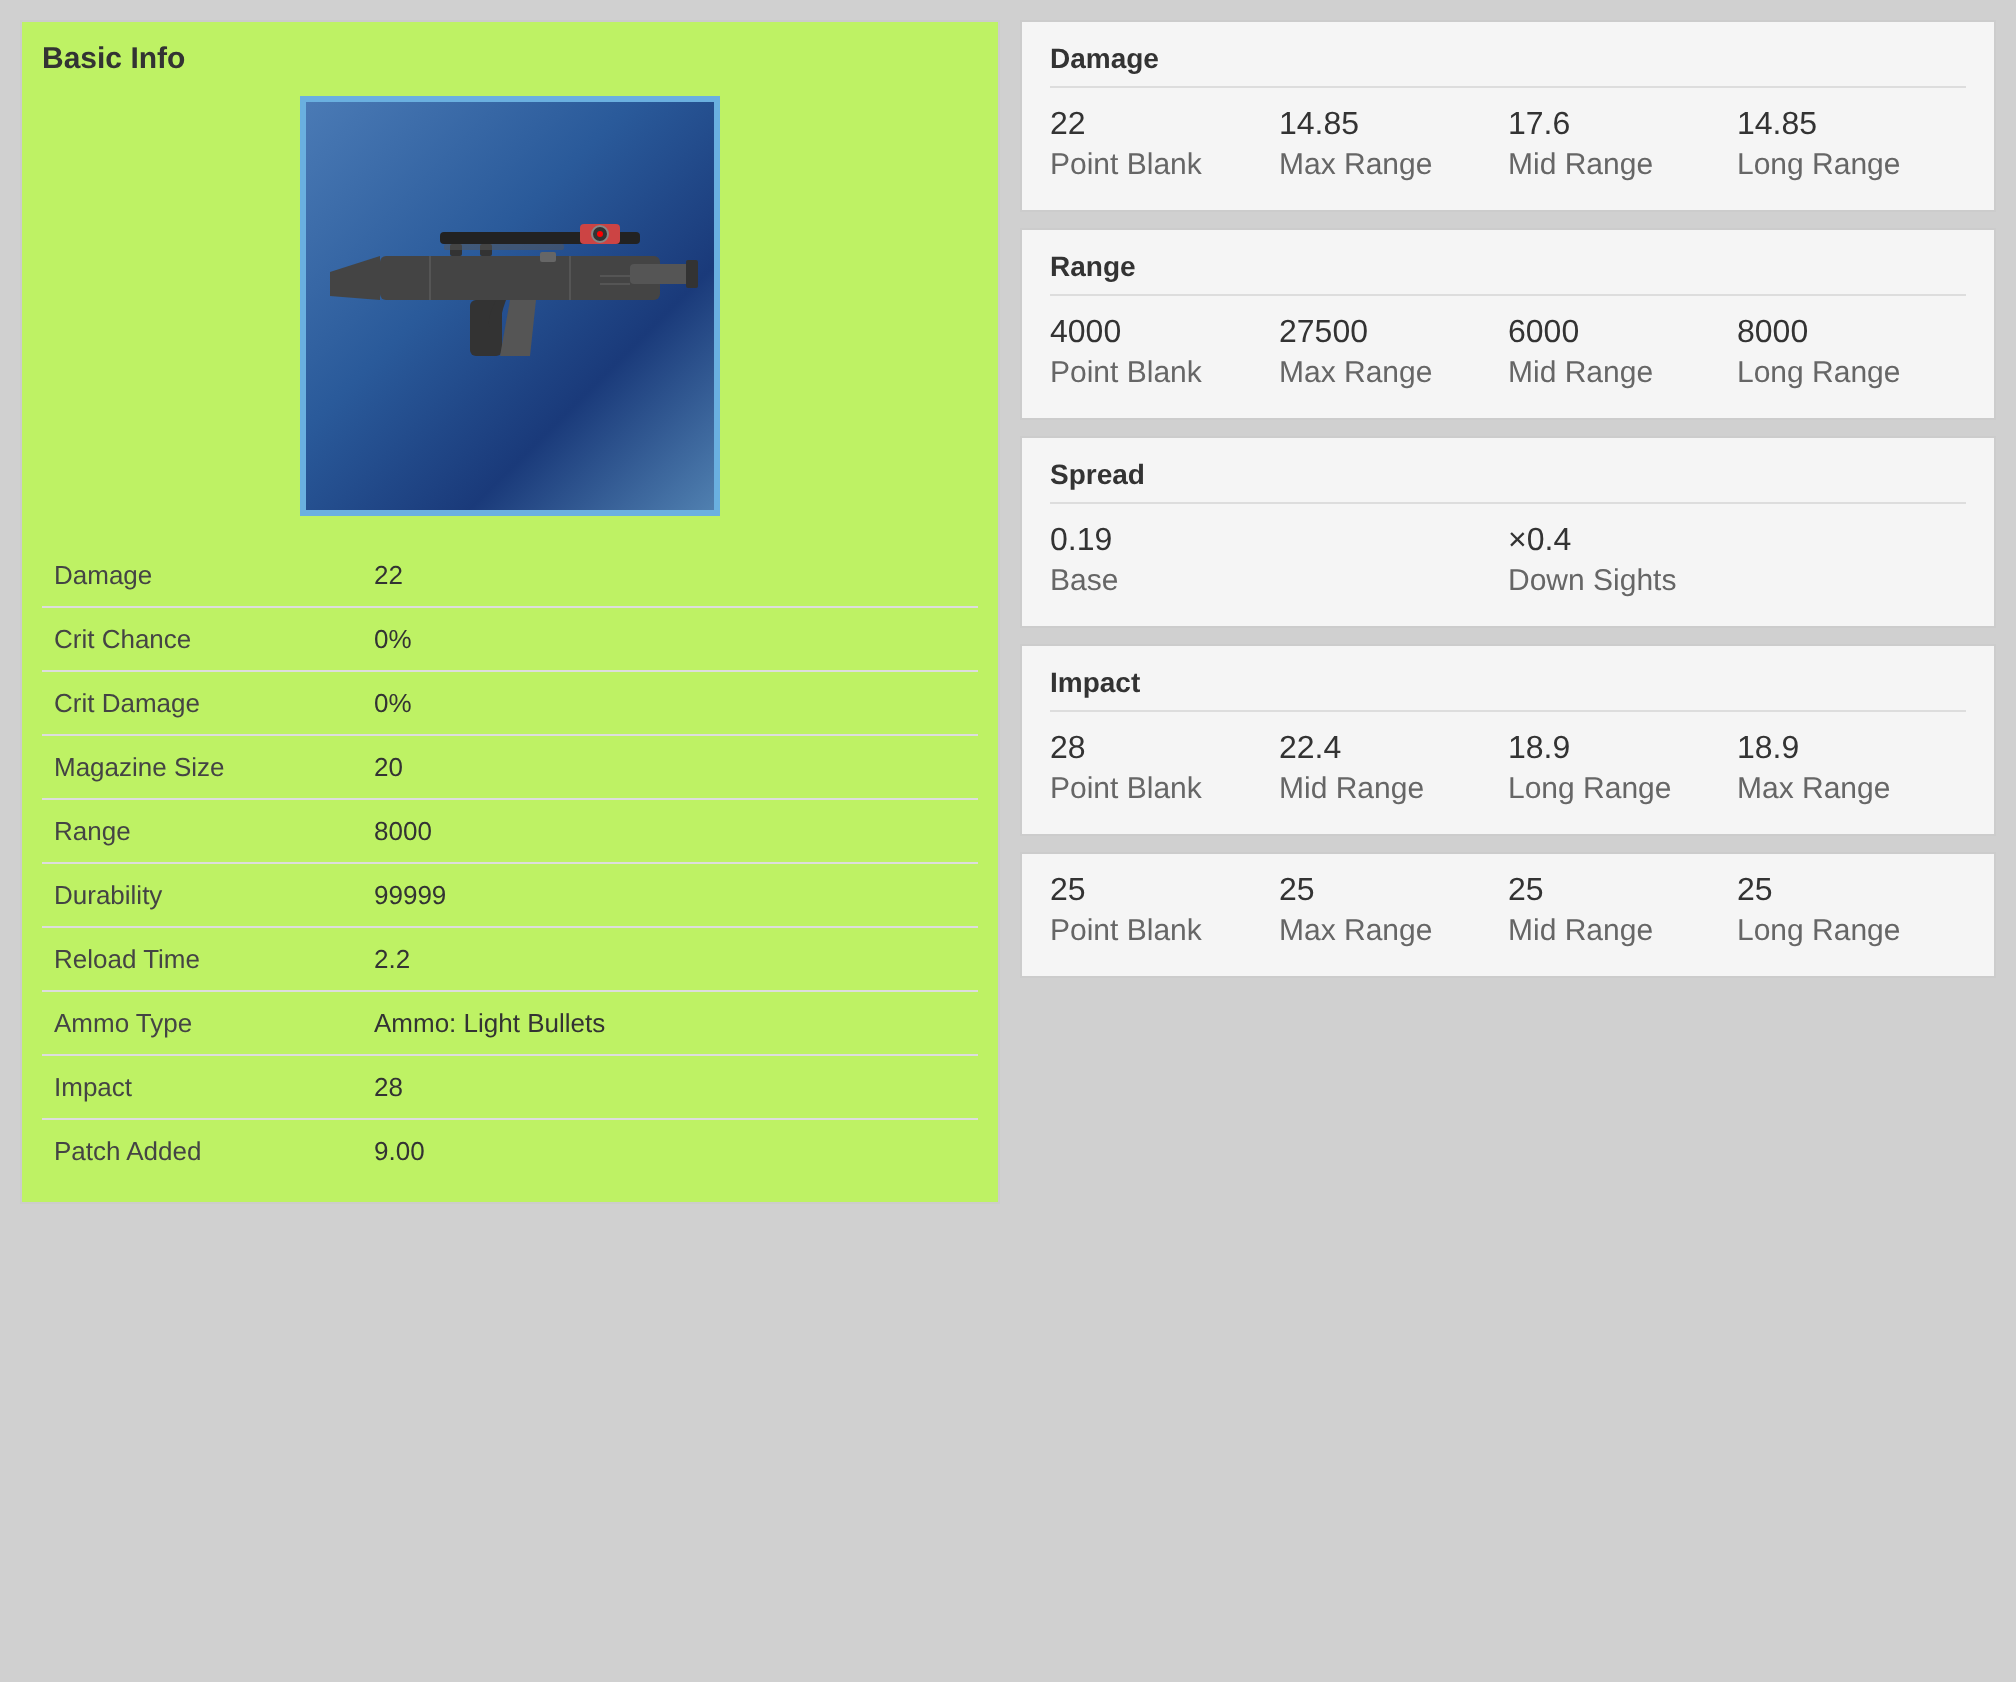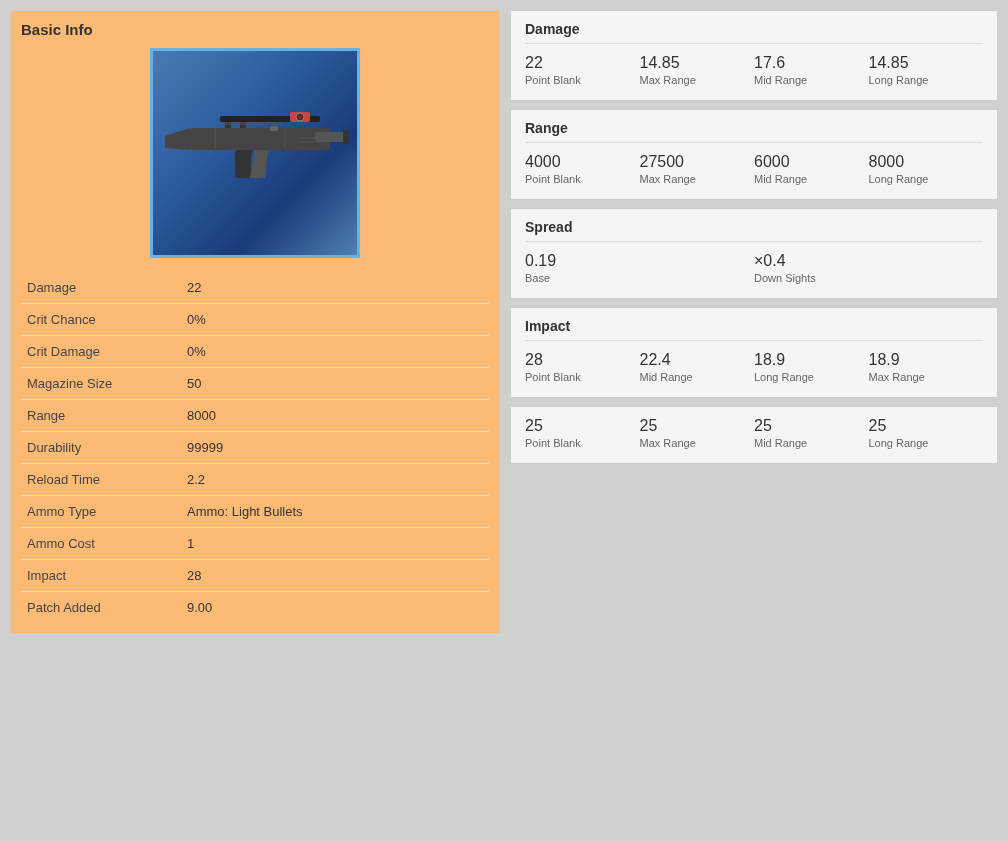--- a/index.html
+++ b/index.html
@@ -10,21 +10,21 @@
       color: #333;
       padding: 10px;
     }
     .layout {
       display: flex;
       gap: 10px;
       max-width: 1008px;
     }
     
     .left-panel {
-      background: #fdba74;
+      background: #bef264;
       border: 1px solid #ccc;
       width: 490px;
       min-width: 490px;
       padding: 10px;
     }
     .panel-title {
       font-size: 15px;
       font-weight: bold;
       color: #333;
       margin-bottom: 10px;
@@ -103,21 +103,21 @@
       display: flex;
       flex-direction: column;
       gap: 2px;
     }
     .stat-value {
       font-size: 16px;
       font-weight: normal;
       color: #333;
     }
     .stat-label {
-      font-size: 11px;
+      font-size: 15px;
       color: #666;
     }
   </style>
 </head>
 <body>
 
 <div class="layout">
 
   <div class="left-panel">
     <div class="panel-title">Basic Info</div>
@@ -172,41 +172,37 @@
           <tr>
     <td>Crit Chance</td>
     <td>0%</td>
   </tr>
           <tr>
     <td>Crit Damage</td>
     <td>0%</td>
   </tr>
           <tr>
     <td>Magazine Size</td>
-    <td>50</td>
+    <td>20</td>
   </tr>
           <tr>
     <td>Range</td>
     <td>8000</td>
   </tr>
           <tr>
     <td>Durability</td>
     <td>99999</td>
   </tr>
           <tr>
     <td>Reload Time</td>
     <td>2.2</td>
   </tr>
           <tr>
     <td>Ammo Type</td>
     <td>Ammo: Light Bullets</td>
-  </tr>
-          <tr>
-    <td>Ammo Cost</td>
-    <td>1</td>
   </tr>
           <tr>
     <td>Impact</td>
     <td>28</td>
   </tr>
           <tr>
     <td>Patch Added</td>
     <td>9.00</td>
   </tr>
         </tbody>

